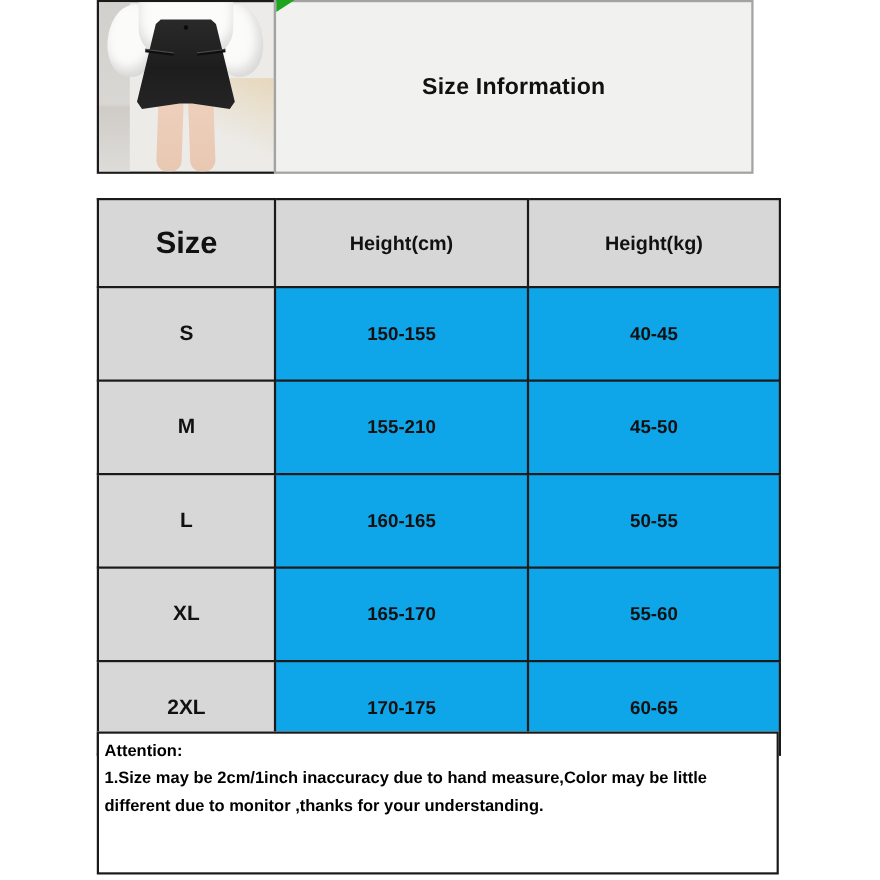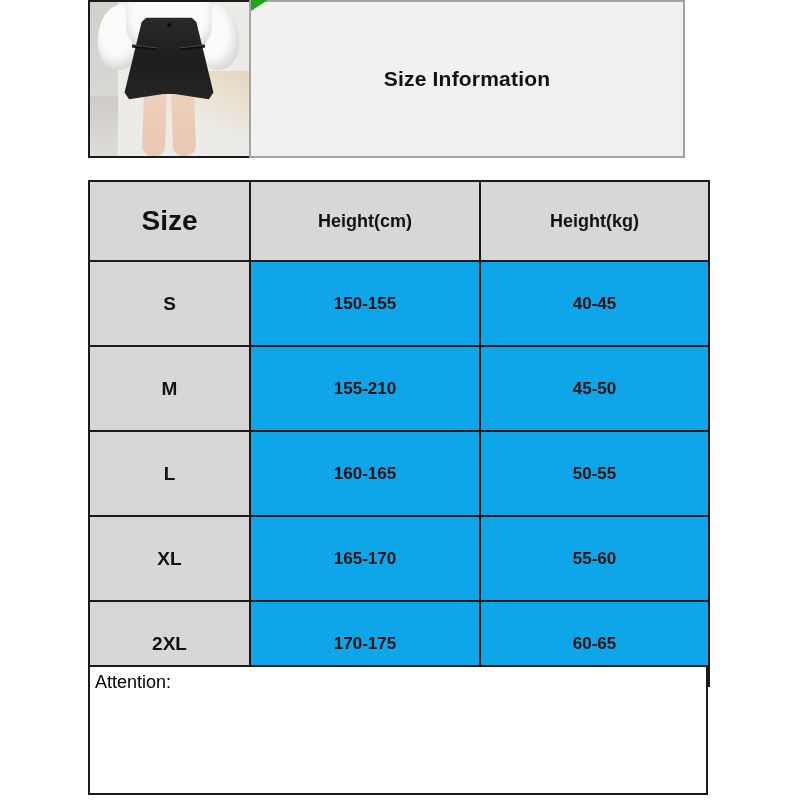--- a/index.html
+++ b/index.html
@@ -42,21 +42,21 @@
   table.size-table{position:absolute;left:88px;top:156px;width:620px;border-collapse:collapse;table-layout:fixed;margin-top:24px;}
   table.size-table th,table.size-table td{border:2px solid #1a1a1a;text-align:center;vertical-align:middle;padding:0;}
   table.size-table th{background:#d7d7d7;font-weight:700;font-size:18px;height:80px;}
   table.size-table th.col-size{font-size:28px;}
   table.size-table td{background:#0ea5e9;font-weight:700;font-size:17px;height:85px;}
   table.size-table td.size-cell{background:#d7d7d7;font-size:19px;}
 
   
   .attention-box{position:absolute;left:88px;top:665px;width:620px;height:130px;
     border:2px solid #1a1a1a;background:#ffffff;padding:3px 8px 0 5px;}
-  .attention-box p{margin:0;font-size:18px;line-height:25px;font-weight:400;color:#000;}
+  .attention-box p{margin:0;font-size:15px;line-height:25px;font-weight:700;color:#000;}
 </style>
 </head>
 <body>
 
 <div class="sheet">
 
   <div class="photo-cell">
     <div class="wall-strip"></div>
     <div class="wall-light"></div>
     <div class="skin-waist"></div>
@@ -114,15 +114,16 @@
         <tr>
           <td class="size-cell">2XL</td>
           <td>170-175</td>
           <td>60-65</td>
         </tr>
       </tbody>
   </table>
 
   <div class="attention-box">
     <p>Attention:</p>
+    <p>1.Size may be 2cm/1inch inaccuracy due to hand measure,Color may be little different due to monitor ,thanks for your understanding.</p>
   </div>
 
 </div>
 
 </body></html>

